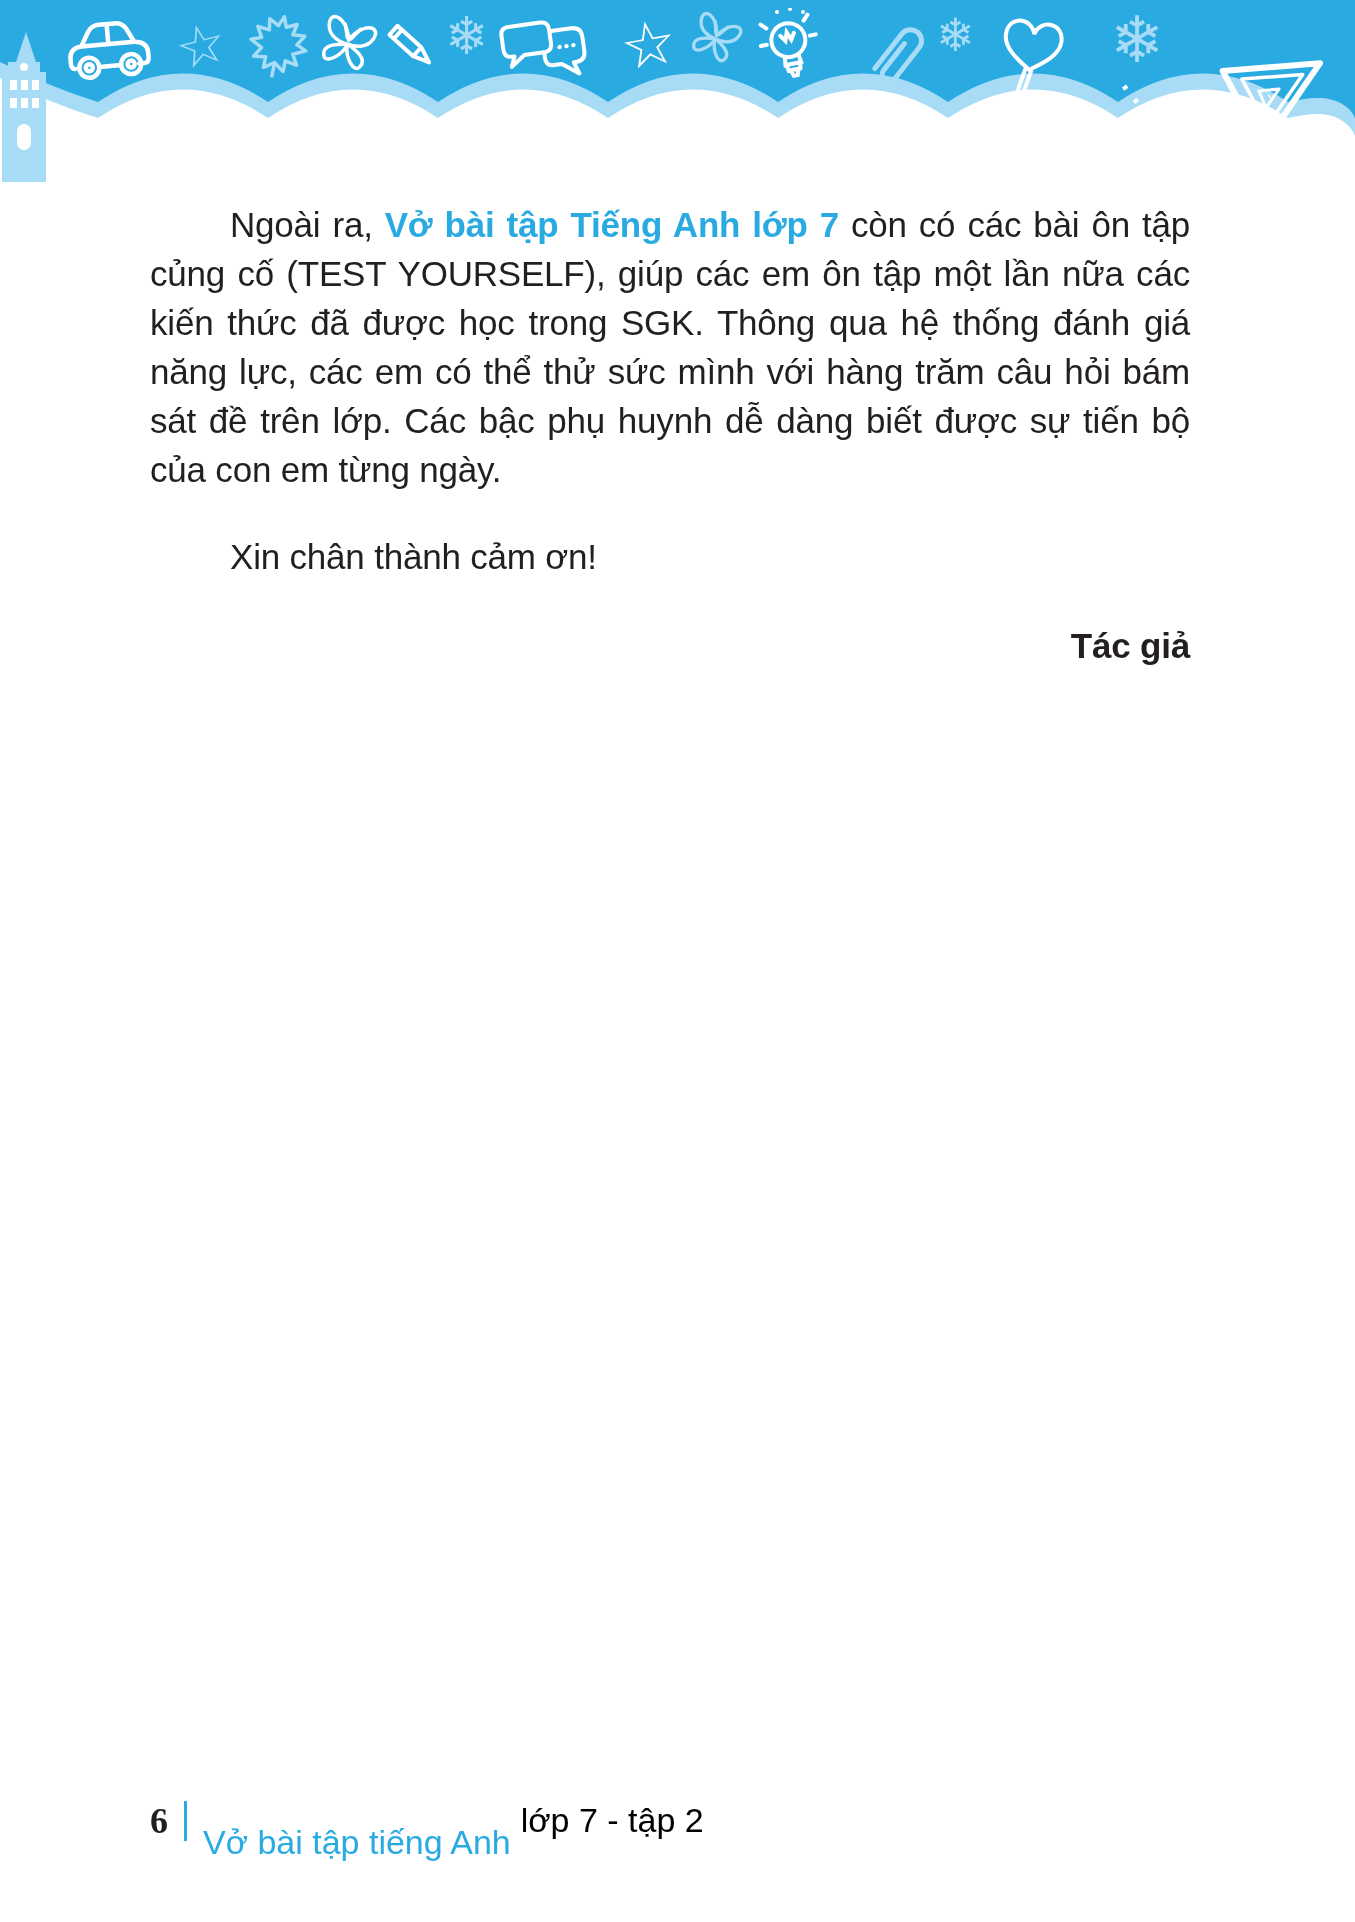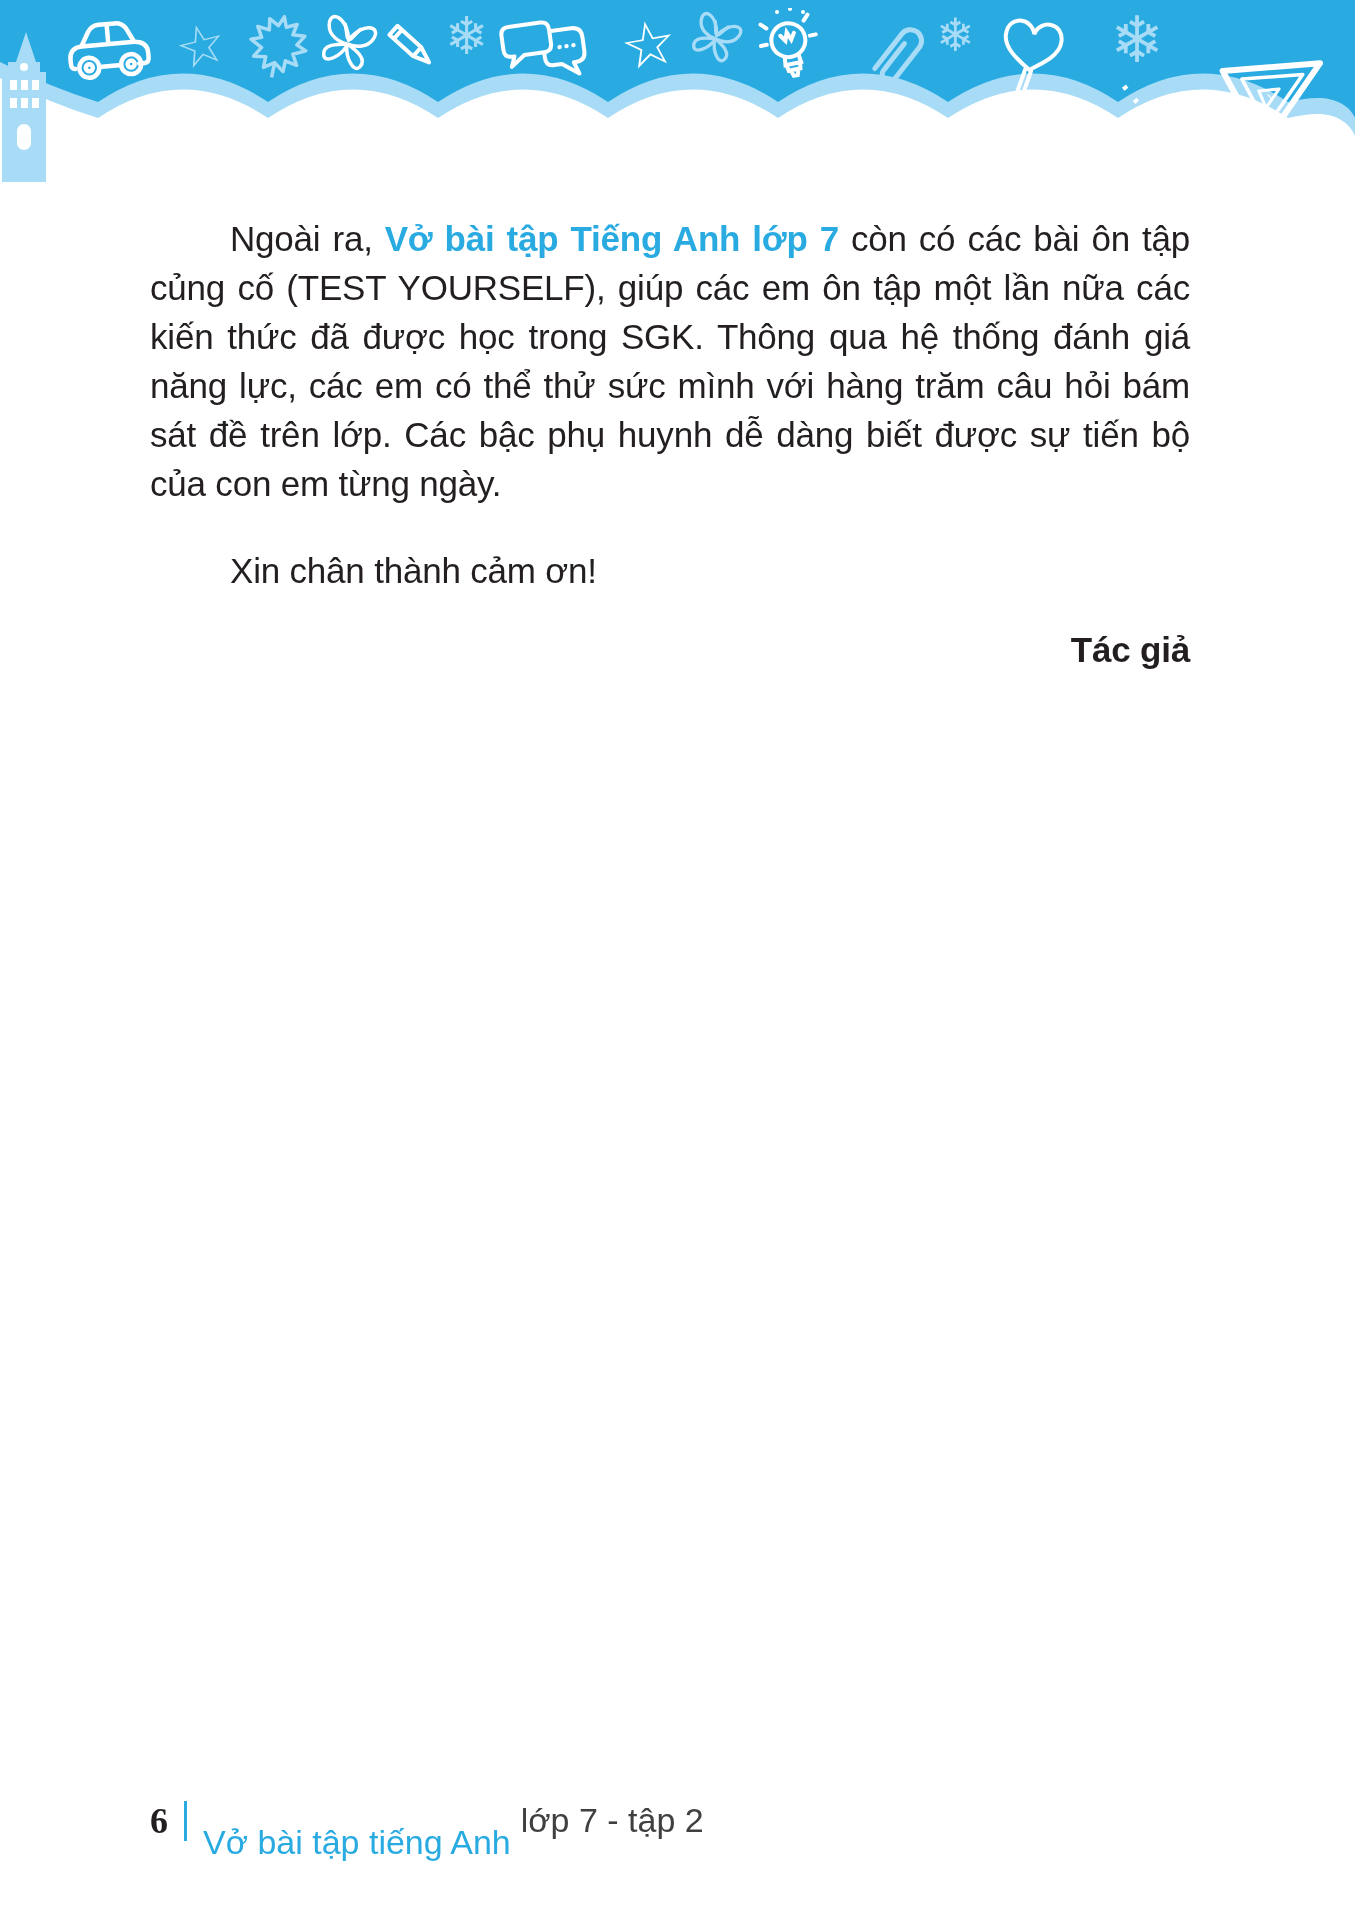--- a/index.html
+++ b/index.html
@@ -16,40 +16,40 @@
   .header-band { position:absolute; top:0; left:0; width:1355px; height:200px; }
   .header-band svg.waves { position:absolute; top:0; left:0; }
   .hicon { position:absolute; line-height:1; }
   .glyph { font-family:"DejaVu Sans", sans-serif; display:inline-block; }
   .lb { color:#A8DCF6; }
   .wh { color:#ffffff; }
 
   
   .content {
     position:absolute;
-    left:150px; right:165px; top:214px;
+    left:150px; right:165px; top:200px;
     font-size:35px; line-height:49px;
     letter-spacing:-0.2px;
   }
   .content p { margin:0; text-align:justify; text-indent:80px; }
   .content p.para2 { margin-top:34px; }
   .content .highlight { color:#29ABE2; font-weight:bold; }
   .signoff { margin-top:38px; text-indent:80px; font-size:35px; line-height:49px; }
-  .author { margin-top:30px; text-align:right; font-weight:bold; font-size:35px; line-height:49px; }
+  .author { margin-top:40px; text-align:right; font-weight:bold; font-size:35px; line-height:49px; }
 
   
   .footer {
     position:absolute; left:150px; top:1779px;
     display:flex; align-items:center;
     font-size:34px; white-space:nowrap;
   }
   .footer .page-num { font-family:"Liberation Serif", serif; font-weight:bold; font-size:36px; color:#231F20; }
   .footer .divider { width:3px; height:40px; background:#29ABE2; margin:0 16px; }
   .footer .title-blue { color:#29ABE2;margin-top:44px; }
-  .footer .title-rest { color:#404040; margin-left:10px; }
+  .footer .title-rest { color:#000000; margin-left:10px; }
 </style>
 </head>
 <body>
 
 <div class="page">
 
   <div class="header-band">
     <svg class="waves" width="1355" height="200" viewBox="0 0 1355 200">
 
       <path fill="#A8DCF6" d="M0,0 H1355 V136

